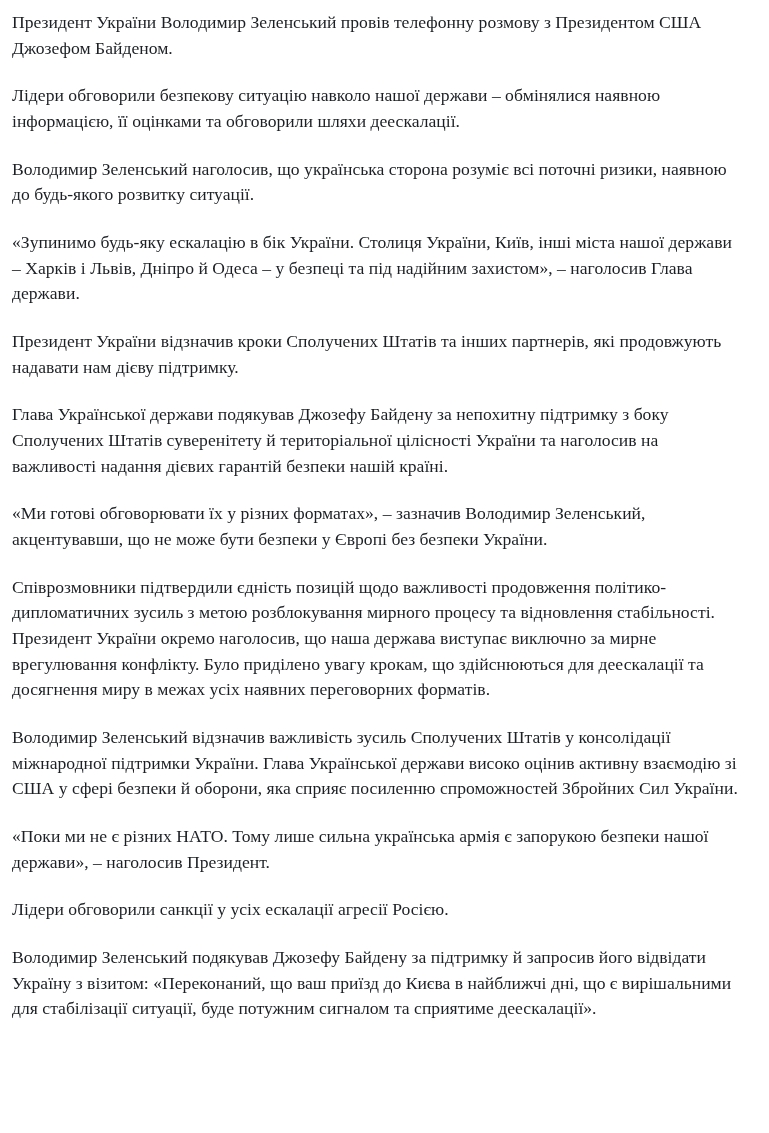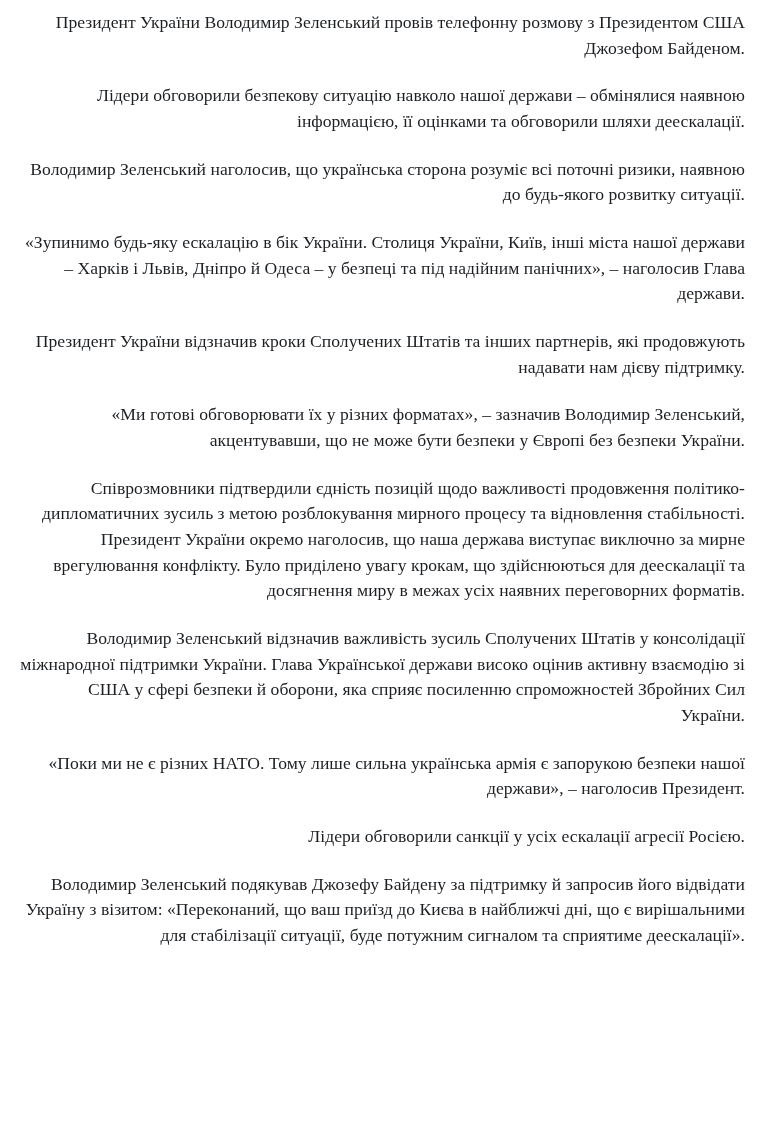--- a/index.html
+++ b/index.html
@@ -12,39 +12,40 @@
     min-height: 1133px;
     font-family: "Liberation Serif", "DejaVu Serif", serif;
     color: #1a1a1a;
   }
   .article {
     padding: 10px 24px 8px 12px;
     box-sizing: border-box;
     width: 769px;
   }
   .article p {
-    margin: 0 0 22px 8px;
+    margin: 0 0 22px 0;
     font-size: 17.6px;
     line-height: 1.46;
     color: #1c2024;
-    text-align: right;
+    text-align: left;
     letter-spacing: 0.02px;
   }
   .article p:last-child {
     margin-bottom: 0;
   }
 </style>
 </head>
 <body>
 
 <article class="article">
   <p>Президент України Володимир Зеленський провів телефонну розмову з Президентом США Джозефом Байденом.</p>
   <p>Лідери обговорили безпекову ситуацію навколо нашої держави – обмінялися наявною інформацією, її оцінками та обговорили шляхи деескалації.</p>
   <p>Володимир Зеленський наголосив, що українська сторона розуміє всі поточні ризики, наявною до будь-якого розвитку ситуації.</p>
-  <p>«Зупинимо будь-яку ескалацію в бік України. Столиця України, Київ, інші міста нашої держави – Харків і Львів, Дніпро й Одеса – у безпеці та під надійним панічних», – наголосив Глава держави.</p>
+  <p>«Зупинимо будь-яку ескалацію в бік України. Столиця України, Київ, інші міста нашої держави – Харків і Львів, Дніпро й Одеса – у безпеці та під надійним захистом», – наголосив Глава держави.</p>
   <p>Президент України відзначив кроки Сполучених Штатів та інших партнерів, які продовжують надавати нам дієву підтримку.</p>
+  <p>Глава Української держави подякував Джозефу Байдену за непохитну підтримку з боку Сполучених Штатів суверенітету й територіальної цілісності України та наголосив на важливості надання дієвих гарантій безпеки нашій країні.</p>
   <p>«Ми готові обговорювати їх у різних форматах», – зазначив Володимир Зеленський, акцентувавши, що не може бути безпеки у Європі без безпеки України.</p>
   <p>Співрозмовники підтвердили єдність позицій щодо важливості продовження політико-дипломатичних зусиль з метою розблокування мирного процесу та відновлення стабільності. Президент України окремо наголосив, що наша держава виступає виключно за мирне врегулювання конфлікту. Було приділено увагу крокам, що здійснюються для деескалації та досягнення миру в межах усіх наявних переговорних форматів.</p>
   <p>Володимир Зеленський відзначив важливість зусиль Сполучених Штатів у консолідації міжнародної підтримки України. Глава Української держави високо оцінив активну взаємодію зі США у сфері безпеки й оборони, яка сприяє посиленню спроможностей Збройних Сил України.</p>
   <p>«Поки ми не є різних НАТО. Тому лише сильна українська армія є запорукою безпеки нашої держави», – наголосив Президент.</p>
   <p>Лідери обговорили санкції у усіх ескалації агресії Росією.</p>
   <p>Володимир Зеленський подякував Джозефу Байдену за підтримку й запросив його відвідати Україну з візитом: «Переконаний, що ваш приїзд до Києва в найближчі дні, що є вирішальними для стабілізації ситуації, буде потужним сигналом та сприятиме деескалації».</p>
 </article>
 
 </body></html>

